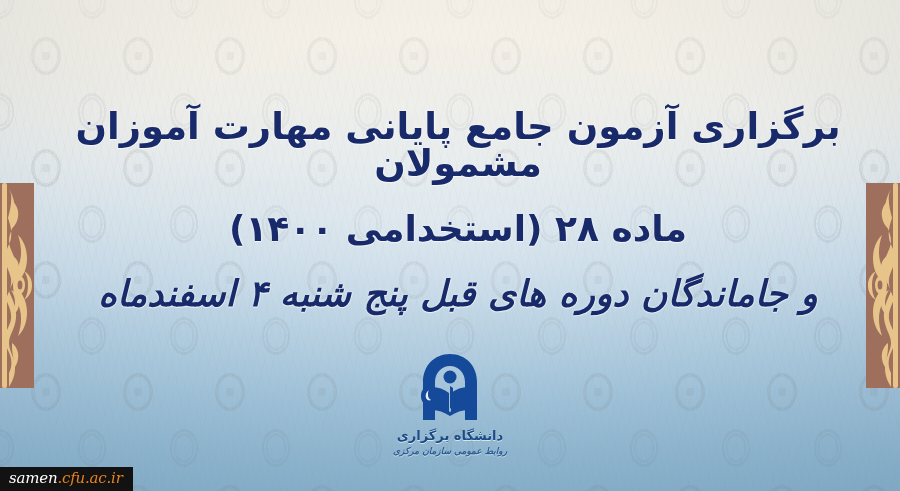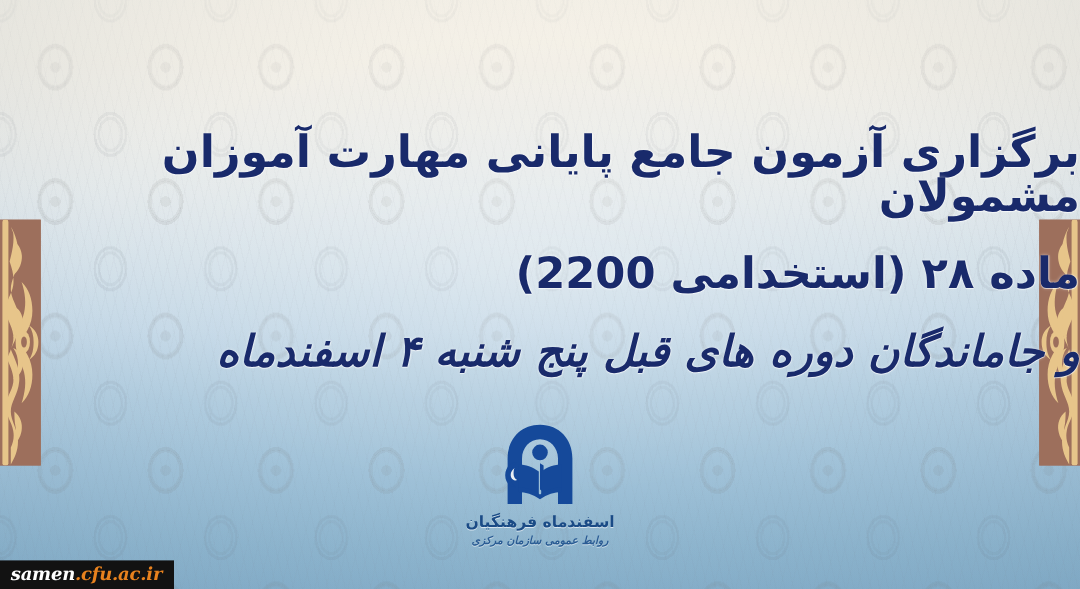--- a/index.html
+++ b/index.html
@@ -80,20 +80,21 @@
   .side-ornament.left  { left: 0; }
   .side-ornament.right { right: 0; transform: scaleX(-1); }
   .side-ornament svg { display: block; width: 100%; height: 100%; }
 
   
   .headline {
     position: absolute;
     top: 108px;
     left: 16px;
     right: 0;
+    text-align: center;
     direction: rtl;
   }
   .hl-line {
     color: #192a6b;
     font-weight: 700;
     letter-spacing: -0.5px;
     line-height: 1.0;
     text-shadow:
        0 1px 0 rgba(255,255,255,0.55),
        1px 0 0 rgba(255,255,255,0.35),
@@ -137,21 +138,21 @@
   .watermark {
     position: absolute;
     left: 0;
     bottom: 0;
     background: #121212;
     padding: 4px 10px 5px 9px;
     direction: ltr;
     font-family: "DejaVu Serif", "Liberation Serif", serif;
     font-size: 15px;
     font-style: italic;
-    font-weight: 700;
+    font-weight: 400;
     letter-spacing: -0.2px;
     line-height: 1;
     white-space: nowrap;
   }
   .wm-name { color: #ffffff; }
   .wm-tld  { color: #e8821e; }
 </style>
 </head>
 <body>
 
@@ -199,36 +200,36 @@
         <path d="M12,160 C17,164 19,170 18,176 C17,182 14,186 11,188 C13,183 14,178 13,173 C12,168 12,164 12,160 Z"></path>
       </g>
       <g fill="#9d6f5c">
         <ellipse cx="20" cy="102" rx="2.4" ry="4.6"></ellipse>
       </g>
     </svg>
   </div>
 
   <div class="headline">
     <div class="hl-line hl-1">برگزاری آزمون جامع پایانی مهارت آموزان مشمولان</div>
-    <div class="hl-line hl-2">ماده ۲۸ (استخدامی 2200)</div>
+    <div class="hl-line hl-2">ماده ۲۸ (استخدامی ۱۴۰۰)</div>
     <div class="hl-line hl-3">و جاماندگان دوره های قبل پنج شنبه ۴ اسفندماه</div>
   </div>
 
   <div class="emblem-wrap">
     <svg class="emblem-mark" viewBox="0 0 74 72" xmlns="http://www.w3.org/2000/svg">
       <path d="M37,2 C53,2 64,14 64,30 L64,68 L52,68 L52,30 C52,21 45.5,14 37,14 C28.5,14 22,21 22,30 L22,68 L10,68 L10,30 C10,14 21,2 37,2 Z" fill="#15499a"></path>
       <circle cx="37" cy="25" r="6.5" fill="#15499a"></circle>
       <path d="M37,34 L40,36 L40,58 L37,56 Z" fill="#15499a"></path>
       <path d="M36,41 C31,37 25,35 19,35 L19,55 C25,55 31,57 36,61 Z" fill="#15499a"></path>
       <path d="M38,41 C43,37 49,35 55,35 L55,55 C49,55 43,57 38,61 Z" fill="#15499a"></path>
       <path d="M37,60 C31,56 25,54 19,54 L19,58 C25,58 31,60 37,64 C43,60 49,58 55,58 L55,54 C49,54 43,56 37,60 Z" fill="#15499a"></path>
       <path d="M18,33 C12,33 8,38 8,44 C8,50 12,54 17,54 C14,52 12,48 12,44 C12,39 15,35 18,33 Z" fill="#15499a"></path>
       <path d="M16,38 C13,40 12,43 13,46 C14,48 16,49 18,48 C16,47 15,45 15,43 C15,41 15,39 16,38 Z" fill="#e9eef3"></path>
     </svg>
-    <div class="emblem-name">اسفندماه فرهنگیان</div>
+    <div class="emblem-name">دانشگاه برگزاری</div>
     <div class="emblem-sub">روابط عمومی سازمان مرکزی</div>
   </div>
 
   <div class="watermark">
     <span class="wm-name">samen</span><span class="wm-tld">.cfu.ac.ir</span>
   </div>
 
 </div>
 
 </body></html>

